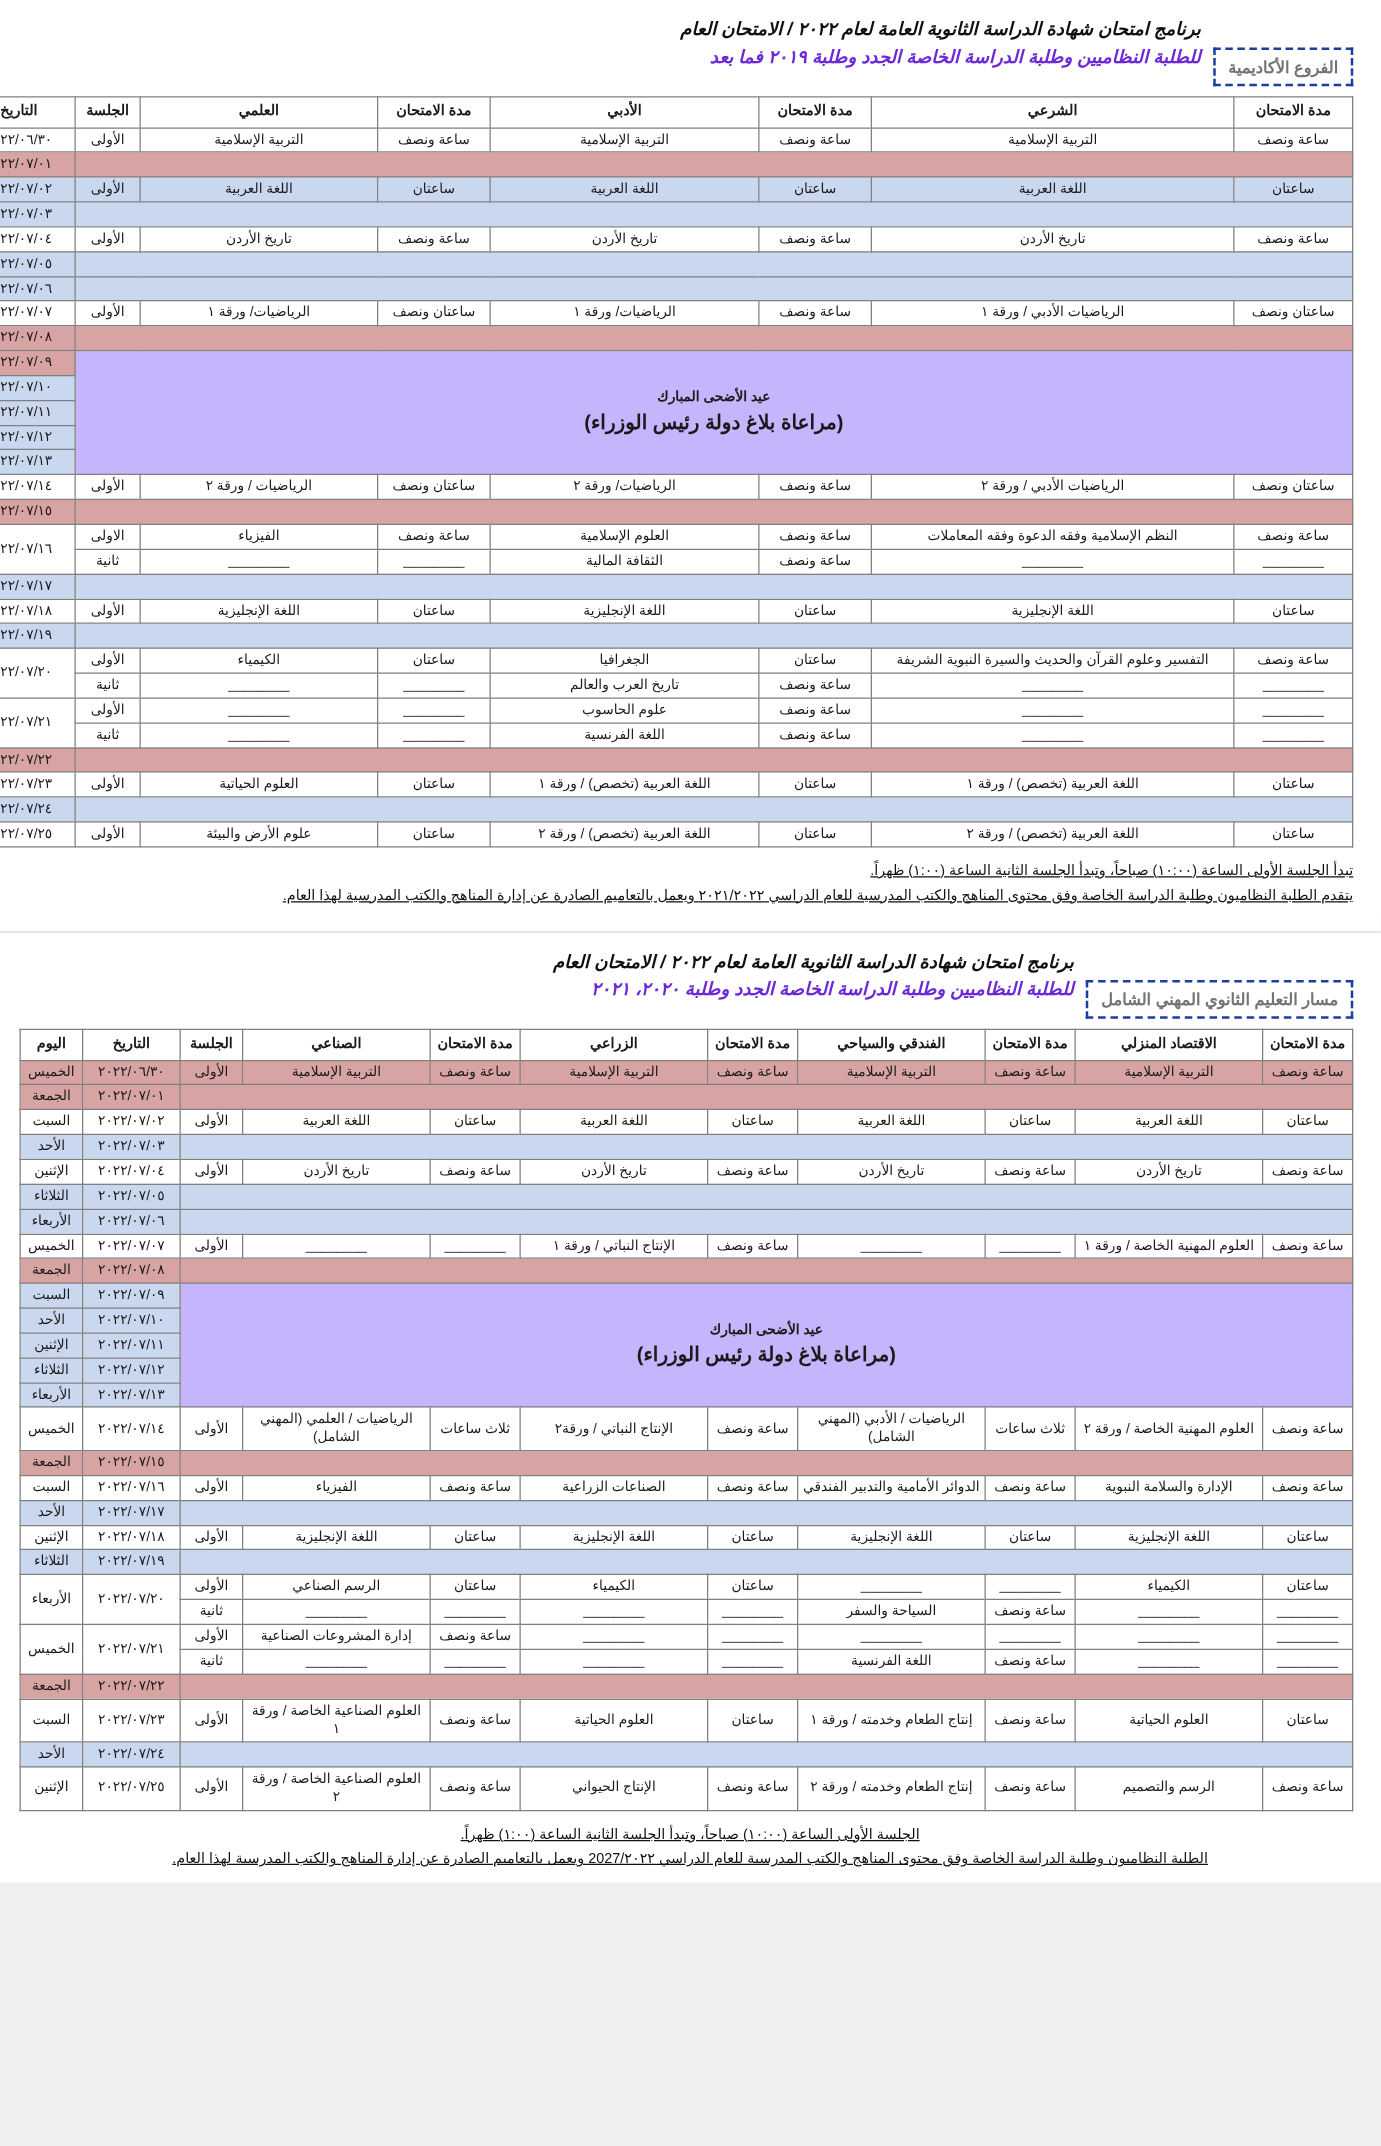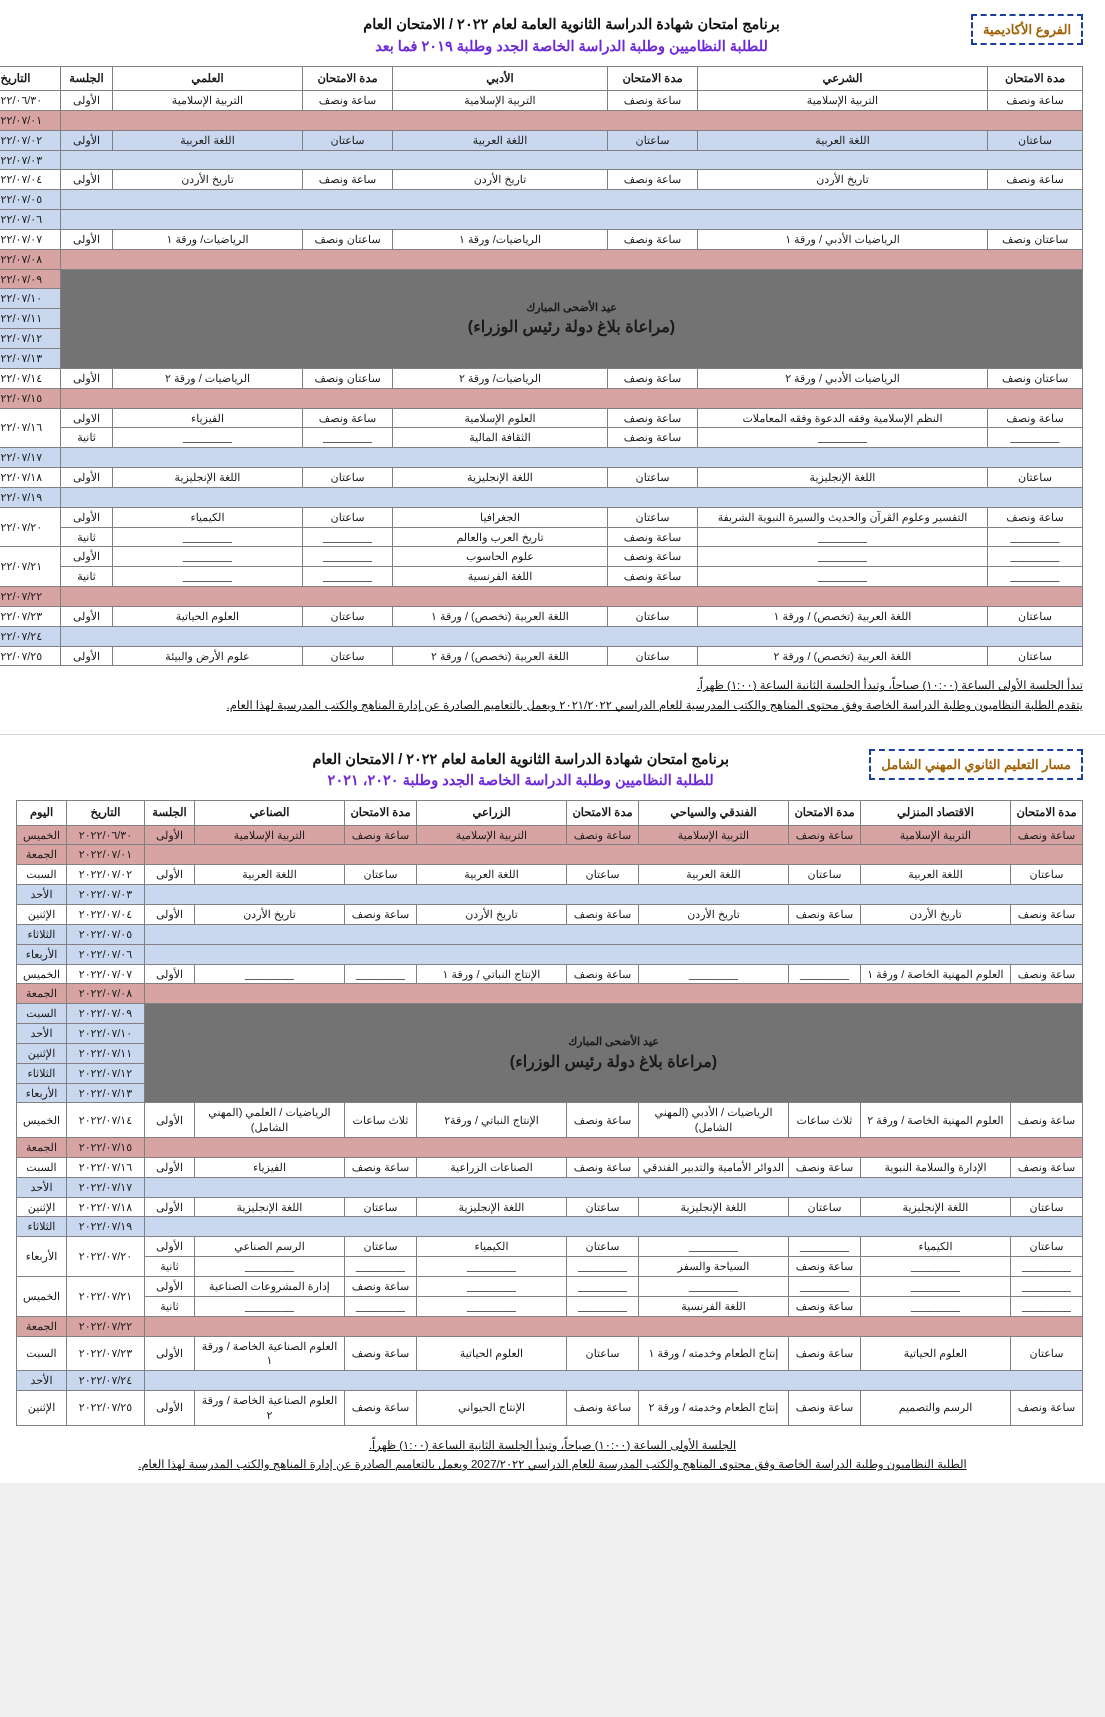--- a/index.html
+++ b/index.html
@@ -1,34 +1,34 @@
 <!DOCTYPE html>
 <html lang="ar" dir="rtl"><head>
 <meta charset="utf-8">
 <style>
   html,body{margin:0;padding:0;background:#f0f0f0;}
   body{font-family:"Liberation Sans", sans-serif;}
   .page{width:1105px;margin:0 auto;background:#ffffff;}
   .sheet{width:1105px;background:#fff;padding:0 0 8px 0;box-sizing:border-box;}
   .sheet + .sheet{margin-top:10px;border-top:1px solid #d8d8d8;}
   .hdr{display:flex;align-items:flex-start;padding:14px 22px 6px 22px;box-sizing:border-box;}
-  .hdr-badge{border:2px dashed #1a3fa0;color:#a16207;font-weight:bold;font-size:13px;padding:6px 10px;white-space:nowrap;margin-top:0;}
-  .hdr-titles{flex:1;text-align:center;padding:0 10px;}
+  .hdr-badge{border:2px dashed #1a3fa0;color:#737373;font-weight:bold;font-size:13px;padding:6px 10px;white-space:nowrap;margin-top:24px;}
+  .hdr-titles{flex:1;padding:0 10px;font-style:italic;}
   .hdr-titles .t1{font-size:14.5px;font-weight:bold;color:#111;line-height:1.5;}
   .hdr-titles .t2{font-size:14.5px;font-weight:bold;color:#6d28d9;line-height:1.5;}
   .hdr-spacer{width:150px;}
   table.sched{border-collapse:collapse;width:1060px;margin:2px 22px 0 22px;table-layout:fixed;}
   table.sched td,table.sched th{border:1px solid #808080;font-size:11px;color:#1a1a1a;text-align:center;padding:2px 3px;line-height:1.35;}
   table.sched th{background:#ffffff;font-weight:bold;font-size:11.5px;padding:4px 3px;}
   tr.blue td{background:#c9d7ef;}
   tr.rose td{background:#d8a3a3;}
   tr.white td{background:#ffffff;}
   td.rose{background:#d8a3a3;}
   td.blue{background:#c9d7ef;}
-  td.eid{background:#737373;font-size:27px;font-weight:bold;color:#111;line-height:1.25;padding:10px 4px;}
+  td.eid{background:#c4b5fd;font-size:27px;font-weight:bold;color:#111;line-height:1.25;padding:10px 4px;}
   td.eid .sub{font-size:16px;font-weight:bold;display:block;margin-top:2px;}
   .notes{margin:10px 22px 0 22px;text-align:right;font-size:11.5px;color:#111;line-height:1.7;}
   .notes div{direction:rtl;text-decoration:underline;}
   .notes.centerish{text-align:center;}
 </style>
 </head>
 <body>
 
 <div class="page">
   <div id="sheets-root">

